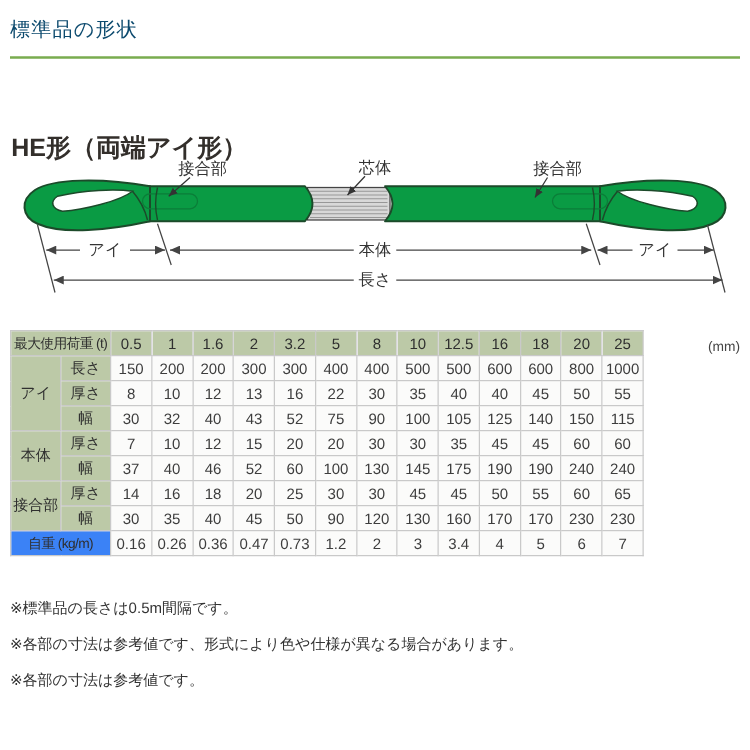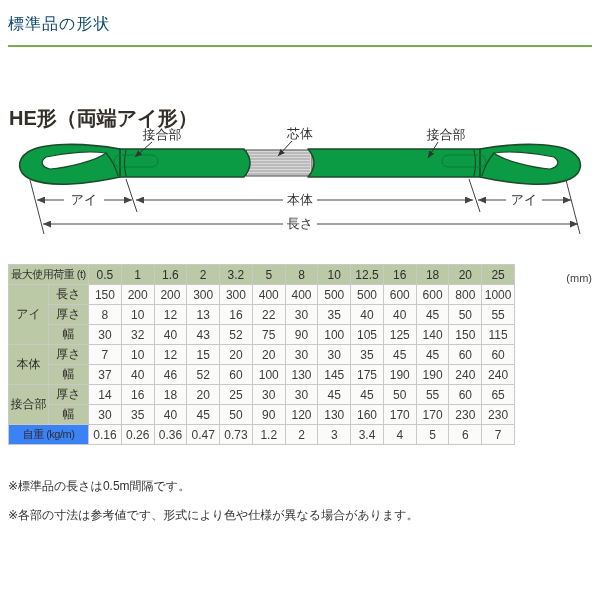--- a/index.html
+++ b/index.html
@@ -285,13 +285,14 @@
         <td>5</td>
         <td>6</td>
         <td>7</td>
       </tr>
   </tbody>
 </table>
 
 <div class="notes">
   <div>※標準品の長さは0.5m間隔です。</div>
   <div>※各部の寸法は参考値です、形式により色や仕様が異なる場合があります。</div>
+  <div>※各部の寸法は参考値です。</div>
 </div>
 
 </body></html>

